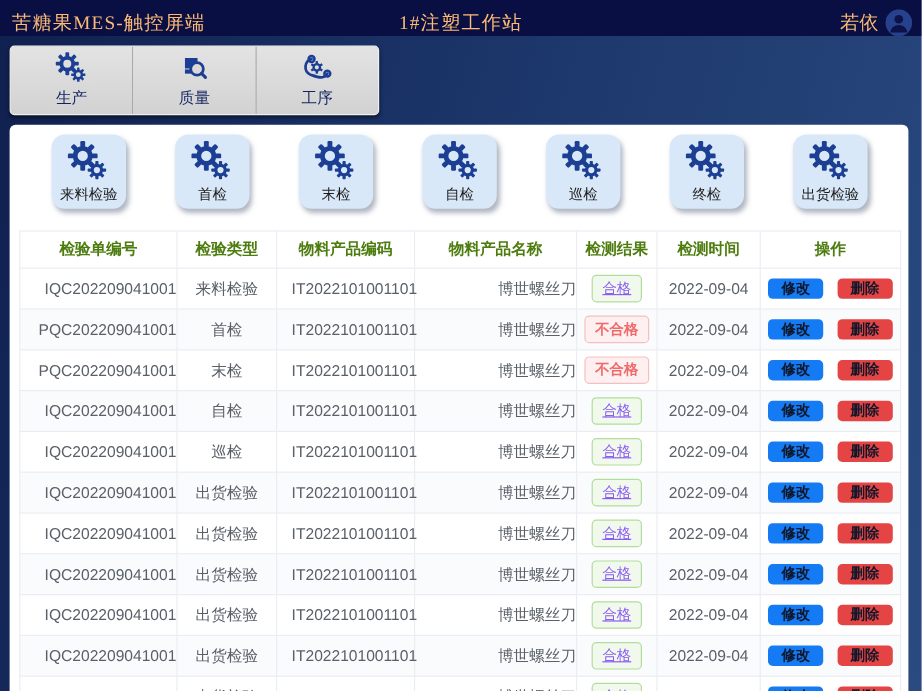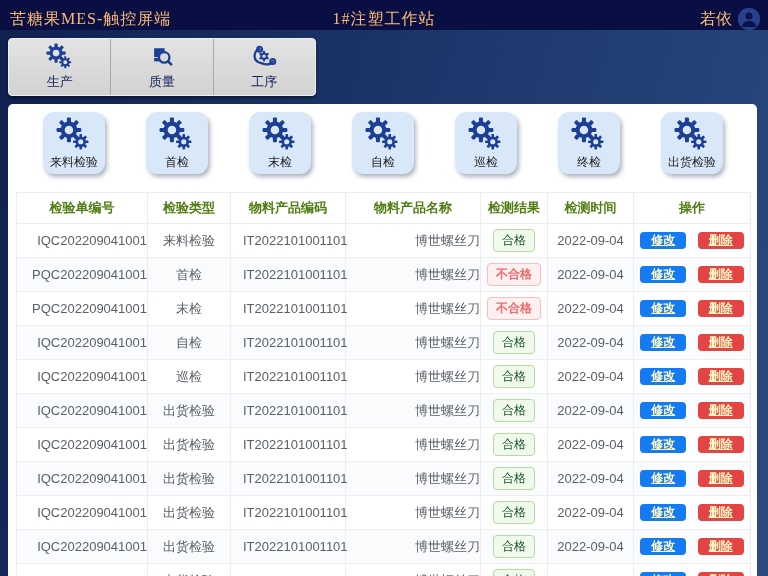--- a/index.html
+++ b/index.html
@@ -71,28 +71,27 @@
     height:31px; color:#4d7c0f; font-weight:600; text-align:center; background:#fff;
   }
   td { height:34px; color:#5a6068; text-align:center; }
   td.al { text-align:right; padding-left:12px; }
   tbody tr:nth-child(even) { background:#fafbfc; }
 
   .badge {
     display:inline-block; padding:3px 8px; font-size:12px; border-radius:4px;
     border:1px solid transparent; line-height:1.2;
   }
-  .badge[data-status="pass"] { color:#14532d; background:#f0f9eb; border-color:#b2dd9c; }
+  .badge[data-status="pass"] { color:#8b5cf6; background:#f0f9eb; border-color:#b2dd9c;text-decoration:underline; }
   .badge[data-status="fail"] { color:#f06a6a; background:#fef0f0; border-color:#f6bfbf;font-weight:bold; }
 
   .btn {
-    border:none; color:#fef9c3; font-size:12px; font-weight:bold; cursor:pointer;
+    border:none; color:#0f172a; font-size:12px; font-weight:bold; cursor:pointer;
     padding:0 11px; border-radius:4px; margin:0 4px;
     font-family:"Liberation Sans","DejaVu Sans",sans-serif;
-    text-decoration:underline;
   }
   .btn-edit { background:#157bf5; }
   .btn-del  { background:#e44444; }
 
   .hidden-defs { position:absolute; width:0; height:0; overflow:hidden; }
 </style>
 </head>
 <body>
 
 <svg class="hidden-defs" aria-hidden="true">

